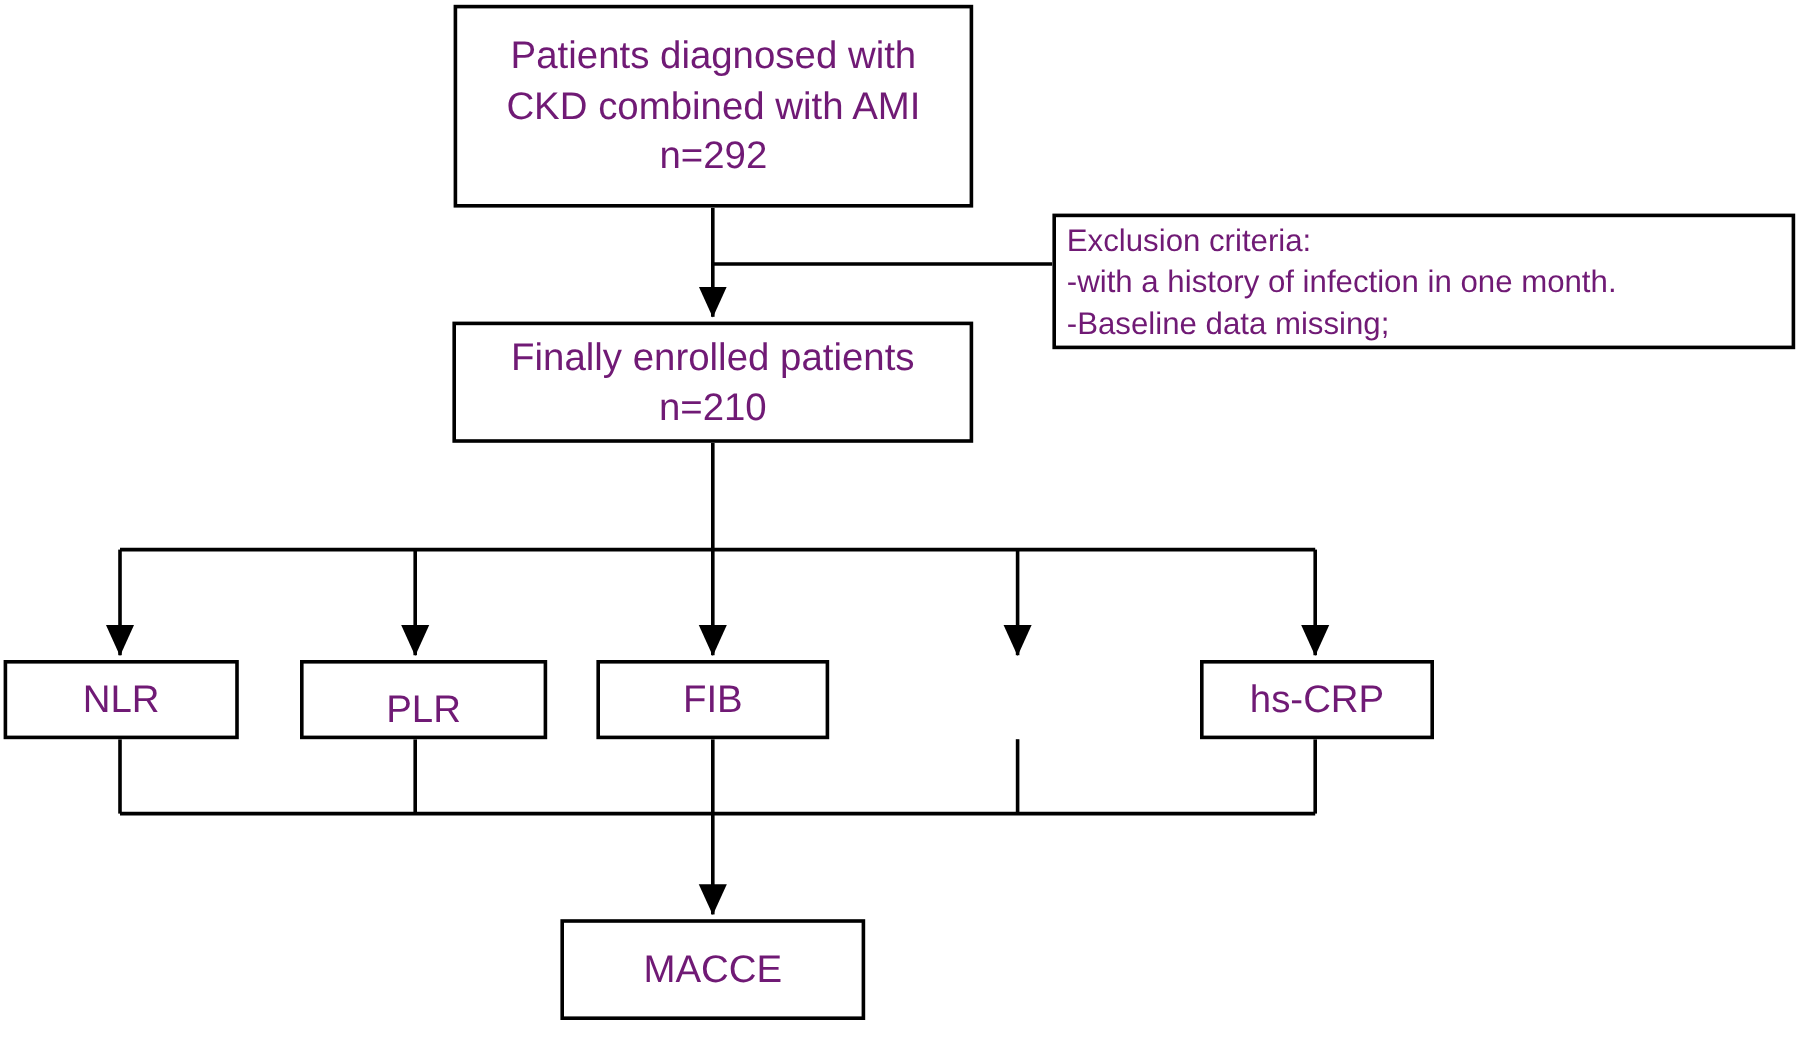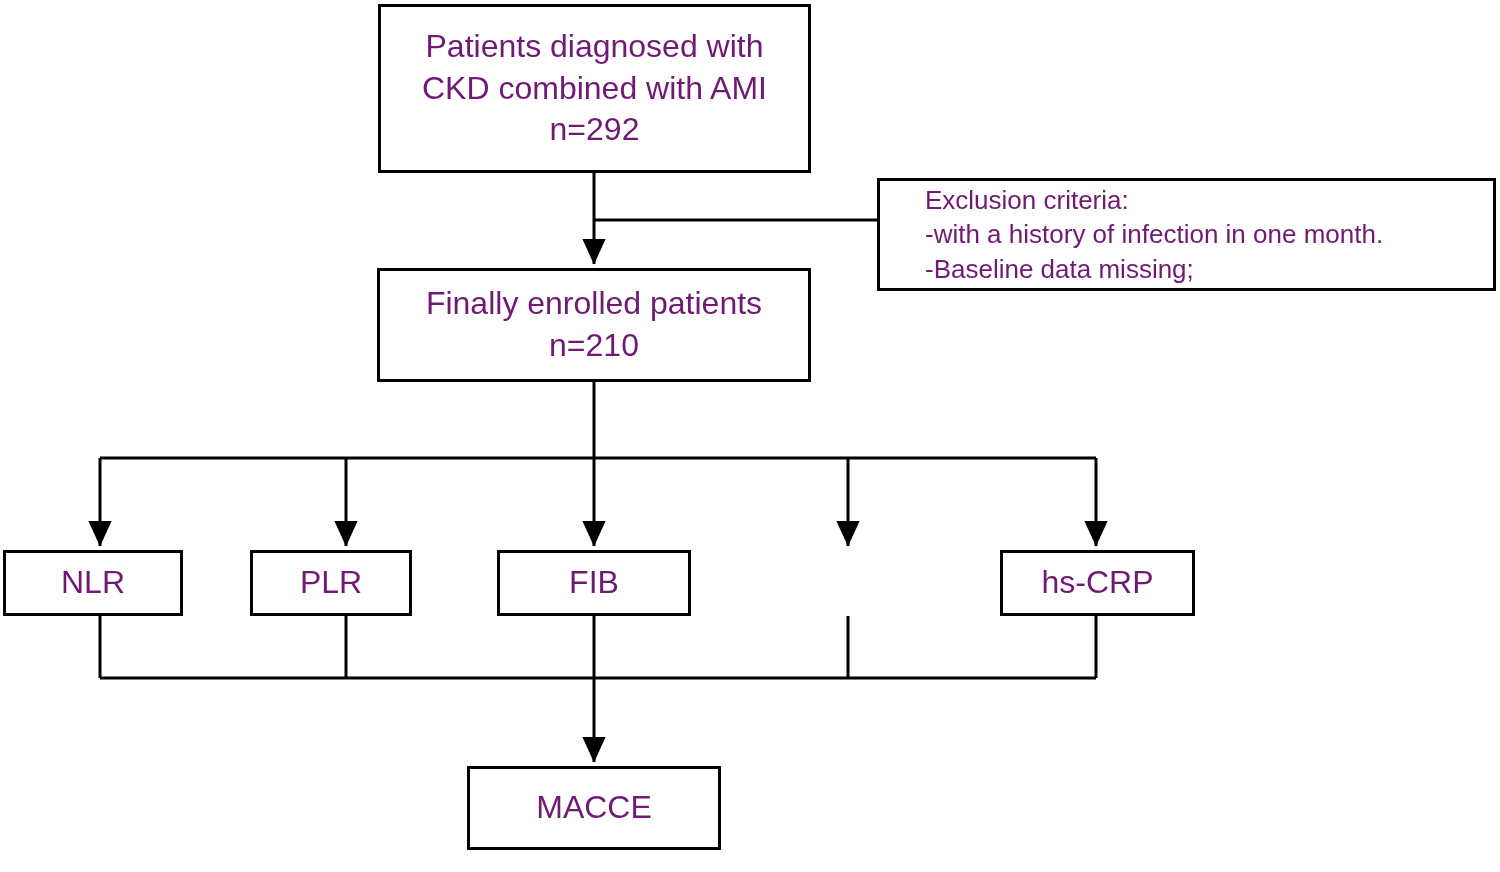--- a/index.html
+++ b/index.html
@@ -38,50 +38,49 @@
   }
   .node .line {
     display: block;
     white-space: nowrap;
     line-height: 1.30;
   }
   .node-left {
     align-items: flex-start;
     text-align: left;
     justify-content: center;
-    padding-left: 36px;
   }
   .node-left .line {
     padding-left: 9px;
   }
 
   
   #node-source {
     left: 378px; top: 4px; width: 433px; height: 169px;
     font-size: 32px;
   }
   #node-exclusion {
     left: 877px; top: 178px; width: 619px; height: 113px;
     font-size: 26px;
   }
   #node-exclusion .line { line-height: 1.32; }
   #node-enrolled {
-    left: 377px; top: 268px; width: 434px; height: 114px;
+    left: 377px; top: 268px; width: 434px; height: 101px;
     font-size: 32px;
   }
   #node-macce {
     left: 467px; top: 766px; width: 254px; height: 84px;
     font-size: 32px;
   }
   .node-marker {
     top: 550px; height: 66px;
     font-size: 32px;
   }
-  #node-nlr  { left: 3px;    width: 180px; }
-  #node-plr  { left: 250px;  width: 162px; }
+  #node-nlr  { left: 3px;    width: 196px; }
+  #node-plr  { left: 250px;  width: 206px; justify-content: flex-end; }
   #node-fib  { left: 497px;  width: 194px; }
   #node-alb  { left: 750px;  width: 194px; }
   #node-hscrp{ left: 1000px; width: 195px; }
 </style>
 </head>
 <body>
 
 <div id="canvas">
 
   <svg id="flow-svg" viewBox="0 0 1500 872" xmlns="http://www.w3.org/2000/svg">

